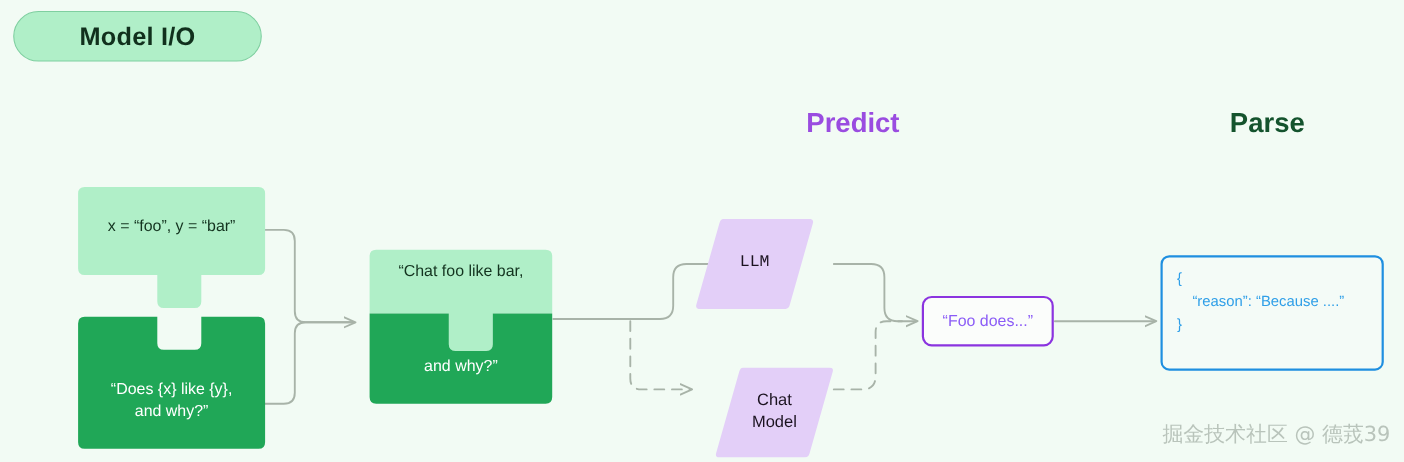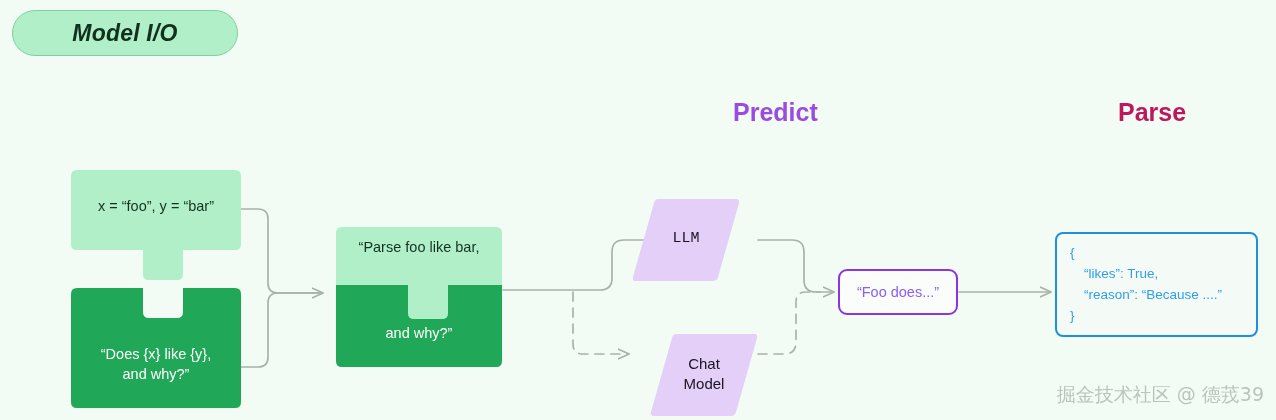--- a/index.html
+++ b/index.html
@@ -27,39 +27,38 @@
     top: 10px;
     width: 226px;
     height: 46px;
     border-radius: 23px;
     background: #b0efc8;
     border: 1.5px solid #7fcfa0;
     display: flex;
     align-items: center;
     justify-content: center;
     box-sizing: border-box;
-    font-style: italic;
   }
   #model-io-badge .badge-text {
     font-size: 23px;
     font-weight: bold;
     color: #11301d;
     letter-spacing: 0.2px;
   }
 
   
   .stage-heading {
     position: absolute;
     font-size: 25px;
     font-weight: bold;
     white-space: nowrap;
   }
   #heading-format { left: 242px; top: 98px; color: #1aa85c; }
   #heading-predict { left: 733px; top: 98px; color: #9a4ce0; }
-  #heading-parse  { left: 1118px; top: 98px; color: #be185d; }
+  #heading-parse  { left: 1118px; top: 98px; color: #14532d; }
 
   
   .puzzle {
     position: absolute;
   }
   .puzzle svg { display: block; overflow: visible; }
   .puzzle-label {
     position: absolute;
     text-align: center;
     line-height: 1.38;
@@ -228,21 +227,21 @@
 
   <div class="puzzle" id="piece-merged">
     <svg width="166" height="140" viewBox="0 0 166 140">
 
       <path d="M 6 0 H 160 Q 166 0 166 6 V 58 H 112 V 86 Q 112 92 106 92
                H 78 Q 72 92 72 86 V 58 H 0 V 6 Q 0 0 6 0 Z" fill="#b0efc8"></path>
 
       <path d="M 0 58 H 72 V 86 Q 72 92 78 92 H 106 Q 112 92 112 86 V 58
                H 166 V 134 Q 166 140 160 140 H 6 Q 0 140 0 134 V 58 Z" fill="#20a757"></path>
     </svg>
-    <div class="label-top">“Parse foo like bar,</div>
+    <div class="label-top">“Chat foo like bar,</div>
     <div class="label-bottom">and why?”</div>
   </div>
 
   <div class="parallelogram" id="node-llm">
     <svg width="108" height="82" viewBox="0 0 108 82">
       <path d="M 26 0 H 104 Q 108 0 107 4 L 86 78 Q 85 82 81 82 H 4 Q 0 82 1 78 L 22 4 Q 23 0 26 0 Z" fill="#e3cff8"></path>
     </svg>
     <div class="pg-label">LLM</div>
   </div>
 
@@ -253,20 +252,19 @@
     <div class="pg-label">Chat
 Model</div>
   </div>
 
   <div id="node-output">
     <span class="out-text">“Foo does...”</span>
   </div>
 
   <div id="node-parsed">
     <div class="json-line">{</div>
-    <div class="json-line indented">“likes”: True,</div>
     <div class="json-line indented">“reason”: “Because ....”</div>
     <div class="json-line">}</div>
   </div>
 
   <div id="watermark">掘金技术社区 @ 德茙39</div>
 
 </div>
 
 </body></html>

